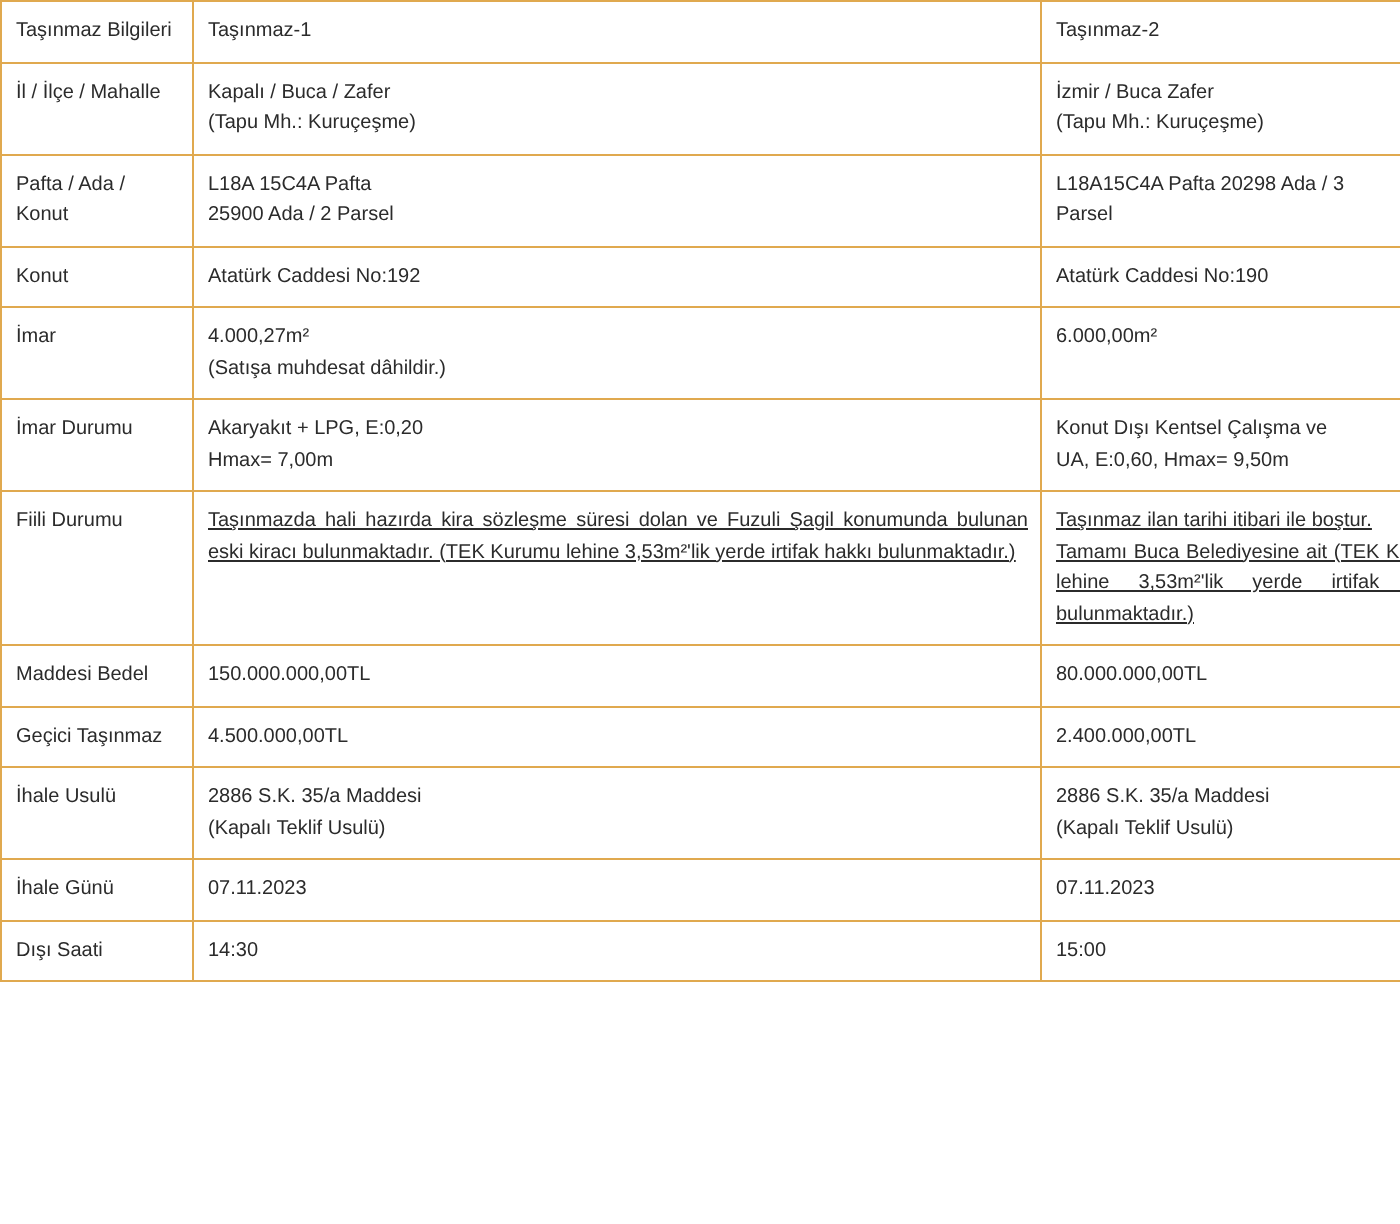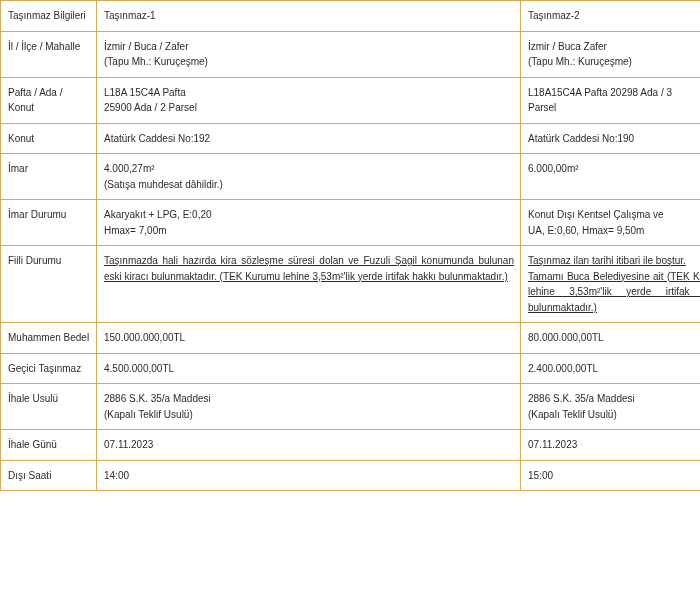--- a/index.html
+++ b/index.html
@@ -61,21 +61,21 @@
       <td class="col2">
         <span class="line">Taşınmaz-2</span>
       </td>
     </tr>
 
     <tr>
       <td class="label">
         <span class="line">İl  /  İlçe  / Mahalle</span>
       </td>
       <td class="col1">
-        <span class="line">İzmir / Buca / Zafer</span>
+        <span class="line">Kapalı / Buca / Zafer</span>
         <span class="line">(Tapu Mh.: Kuruçeşme)</span>
       </td>
       <td class="col2">
         <span class="line">İzmir / Buca Zafer</span>
         <span class="line">(Tapu Mh.: Kuruçeşme)</span>
       </td>
     </tr>
 
     <tr>
       <td class="label">
@@ -138,21 +138,21 @@
         <span class="line justify">Taşınmazda hali hazırda kira sözleşme süresi dolan ve Fuzuli Şagil konumunda bulunan eski kiracı bulunmaktadır. (TEK Kurumu lehine 3,53m²'lik yerde irtifak hakkı bulunmaktadır.)</span>
       </td>
       <td class="col2 justify">
         <span class="line justify">Taşınmaz ilan tarihi itibari ile boştur.</span>
         <span class="line justify">Tamamı Buca Belediyesine ait (TEK Kurumu lehine 3,53m²'lik yerde irtifak hakkı bulunmaktadır.)</span>
       </td>
     </tr>
 
     <tr>
       <td class="label">
-        <span class="line">Muhammen Bedel</span>
+        <span class="line">Maddesi Bedel</span>
       </td>
       <td class="col1">
         <span class="line">150.000.000,00TL</span>
       </td>
       <td class="col2">
         <span class="line">80.000.000,00TL</span>
       </td>
     </tr>
 
     <tr>
@@ -191,21 +191,21 @@
       <td class="col2">
         <span class="line">07.11.2023</span>
       </td>
     </tr>
 
     <tr>
       <td class="label">
         <span class="line">Dışı Saati</span>
       </td>
       <td class="col1">
-        <span class="line">14:00</span>
+        <span class="line">14:30</span>
       </td>
       <td class="col2">
         <span class="line">15:00</span>
       </td>
     </tr>
 
   </tbody>
 </table>
 
 </body></html>

